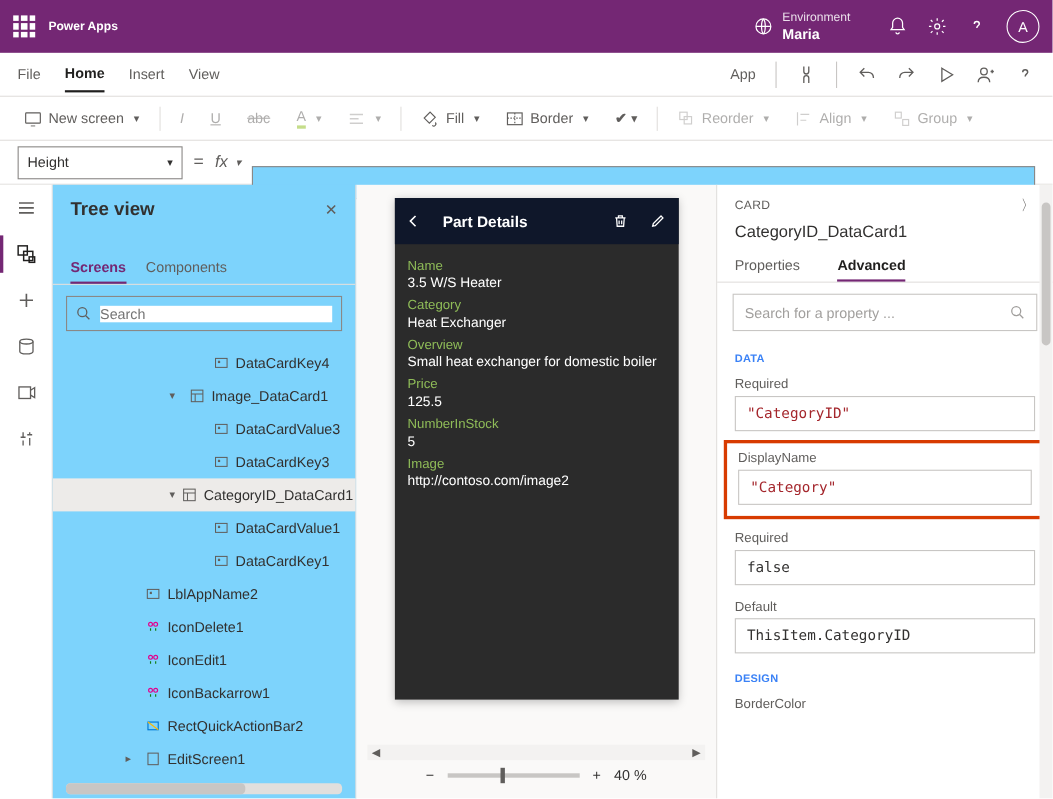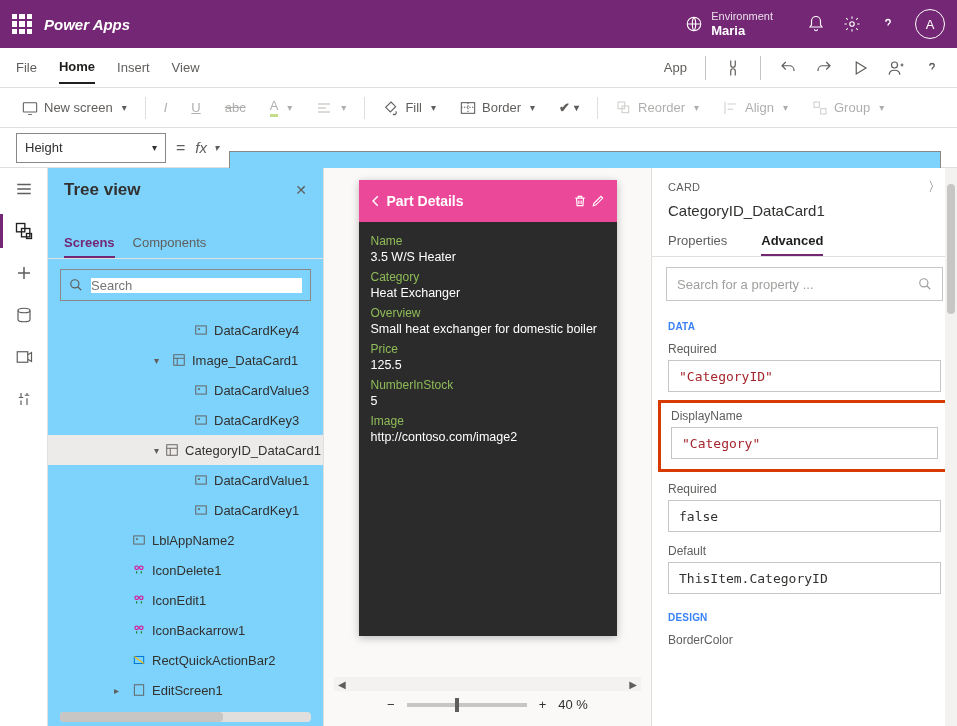--- a/index.html
+++ b/index.html
@@ -2,21 +2,21 @@
 <html><head>
 <meta charset="utf-8">
 <style>
 * { box-sizing: border-box; margin: 0; padding: 0; font-family: "Segoe UI", -apple-system, sans-serif; }
 body { font-size: 13px; color: #323130; background: #fff; overflow: hidden; }
 
 
 .top-header { height: 48px; background: #742774; display: flex; align-items: center; color: #fff; padding: 0 12px; }
 .waffle { width: 20px; height: 20px; display: grid; grid-template-columns: repeat(3,1fr); grid-template-rows: repeat(3,1fr); gap: 2px; margin-right: 12px; cursor: pointer; }
 .waffle span { background: #fff; }
-.app-title { font-size: 15px; font-weight: 600; font-style: italic; }
+.app-title { font-size: 11px; font-weight: 600; }
 .header-center { margin-left: auto; display: flex; align-items: center; gap: 8px; }
 .env-block { display: flex; align-items: center; gap: 8px; padding: 0 12px; }
 .env-text { display: flex; flex-direction: column; line-height: 1.2; }
 .env-label { font-size: 11px; opacity: .85; }
 .env-name { font-size: 13px; font-weight: 600; }
 .header-right { display: flex; align-items: center; gap: 18px; margin-left: 14px; }
 .header-icon { width: 18px; height: 18px; display: flex; align-items: center; justify-content: center; cursor: pointer; }
 .avatar { width: 30px; height: 30px; border: 1px solid #fff; border-radius: 50%; display: flex; align-items: center; justify-content: center; font-size: 13px; }
 
 
@@ -68,21 +68,21 @@
 .indent-1 { padding-left: 78px; }
 .indent-2 { padding-left: 100px; }
 .indent-4 { padding-left: 140px; }
 .indent-root { padding-left: 60px; }
 .hscroll { height: 10px; margin: 4px 12px; background: #e1dfdd; border-radius: 4px; position: relative; }
 .hscroll::after { content:''; position:absolute; left:0; top:0; width:65%; height:100%; background:#c8c6c4; border-radius:4px; }
 
 
 .canvas-area { flex: 1; background: #faf9f8; display: flex; flex-direction: column; align-items: center; padding: 12px 8px 0; position: relative; }
 .phone-preview { width: 258px; height: 456px; background: #2b2b2b; color: #fff; display: flex; flex-direction: column; box-shadow: 0 2px 8px rgba(0,0,0,.25); }
-.preview-header { height: 42px; background: #ec4899; display: flex; align-items: center; padding: 0 10px; gap: 2px; }
+.preview-header { height: 42px; background: #0f172a; display: flex; align-items: center; padding: 0 10px; gap: 18px; }
 .preview-header .title { font-size: 14px; font-weight: 600; flex: 1; }
 .preview-header .hicon { width: 16px; cursor: pointer; }
 .preview-body { padding: 6px 12px; flex: 1; overflow: hidden; }
 .field-label { color: #8fbc58; font-size: 12px; margin-top: 6px; }
 .field-value { color: #fff; font-size: 12.5px; margin-top: 2px; }
 .canvas-scrollbars { width: 100%; position: absolute; bottom: 0; left: 0; right: 0; padding: 4px 10px 8px; }
 .hs-track { height: 14px; background: #f3f2f1; display:flex; align-items:center; padding:0 4px; }
 .hs-thumb { height: 8px; width: 100%; background: transparent; }
 .zoom-row { display: flex; align-items: center; justify-content: center; gap: 12px; padding: 6px 0; }
 .slider { width: 120px; height: 4px; background: #c8c6c4; position: relative; }

